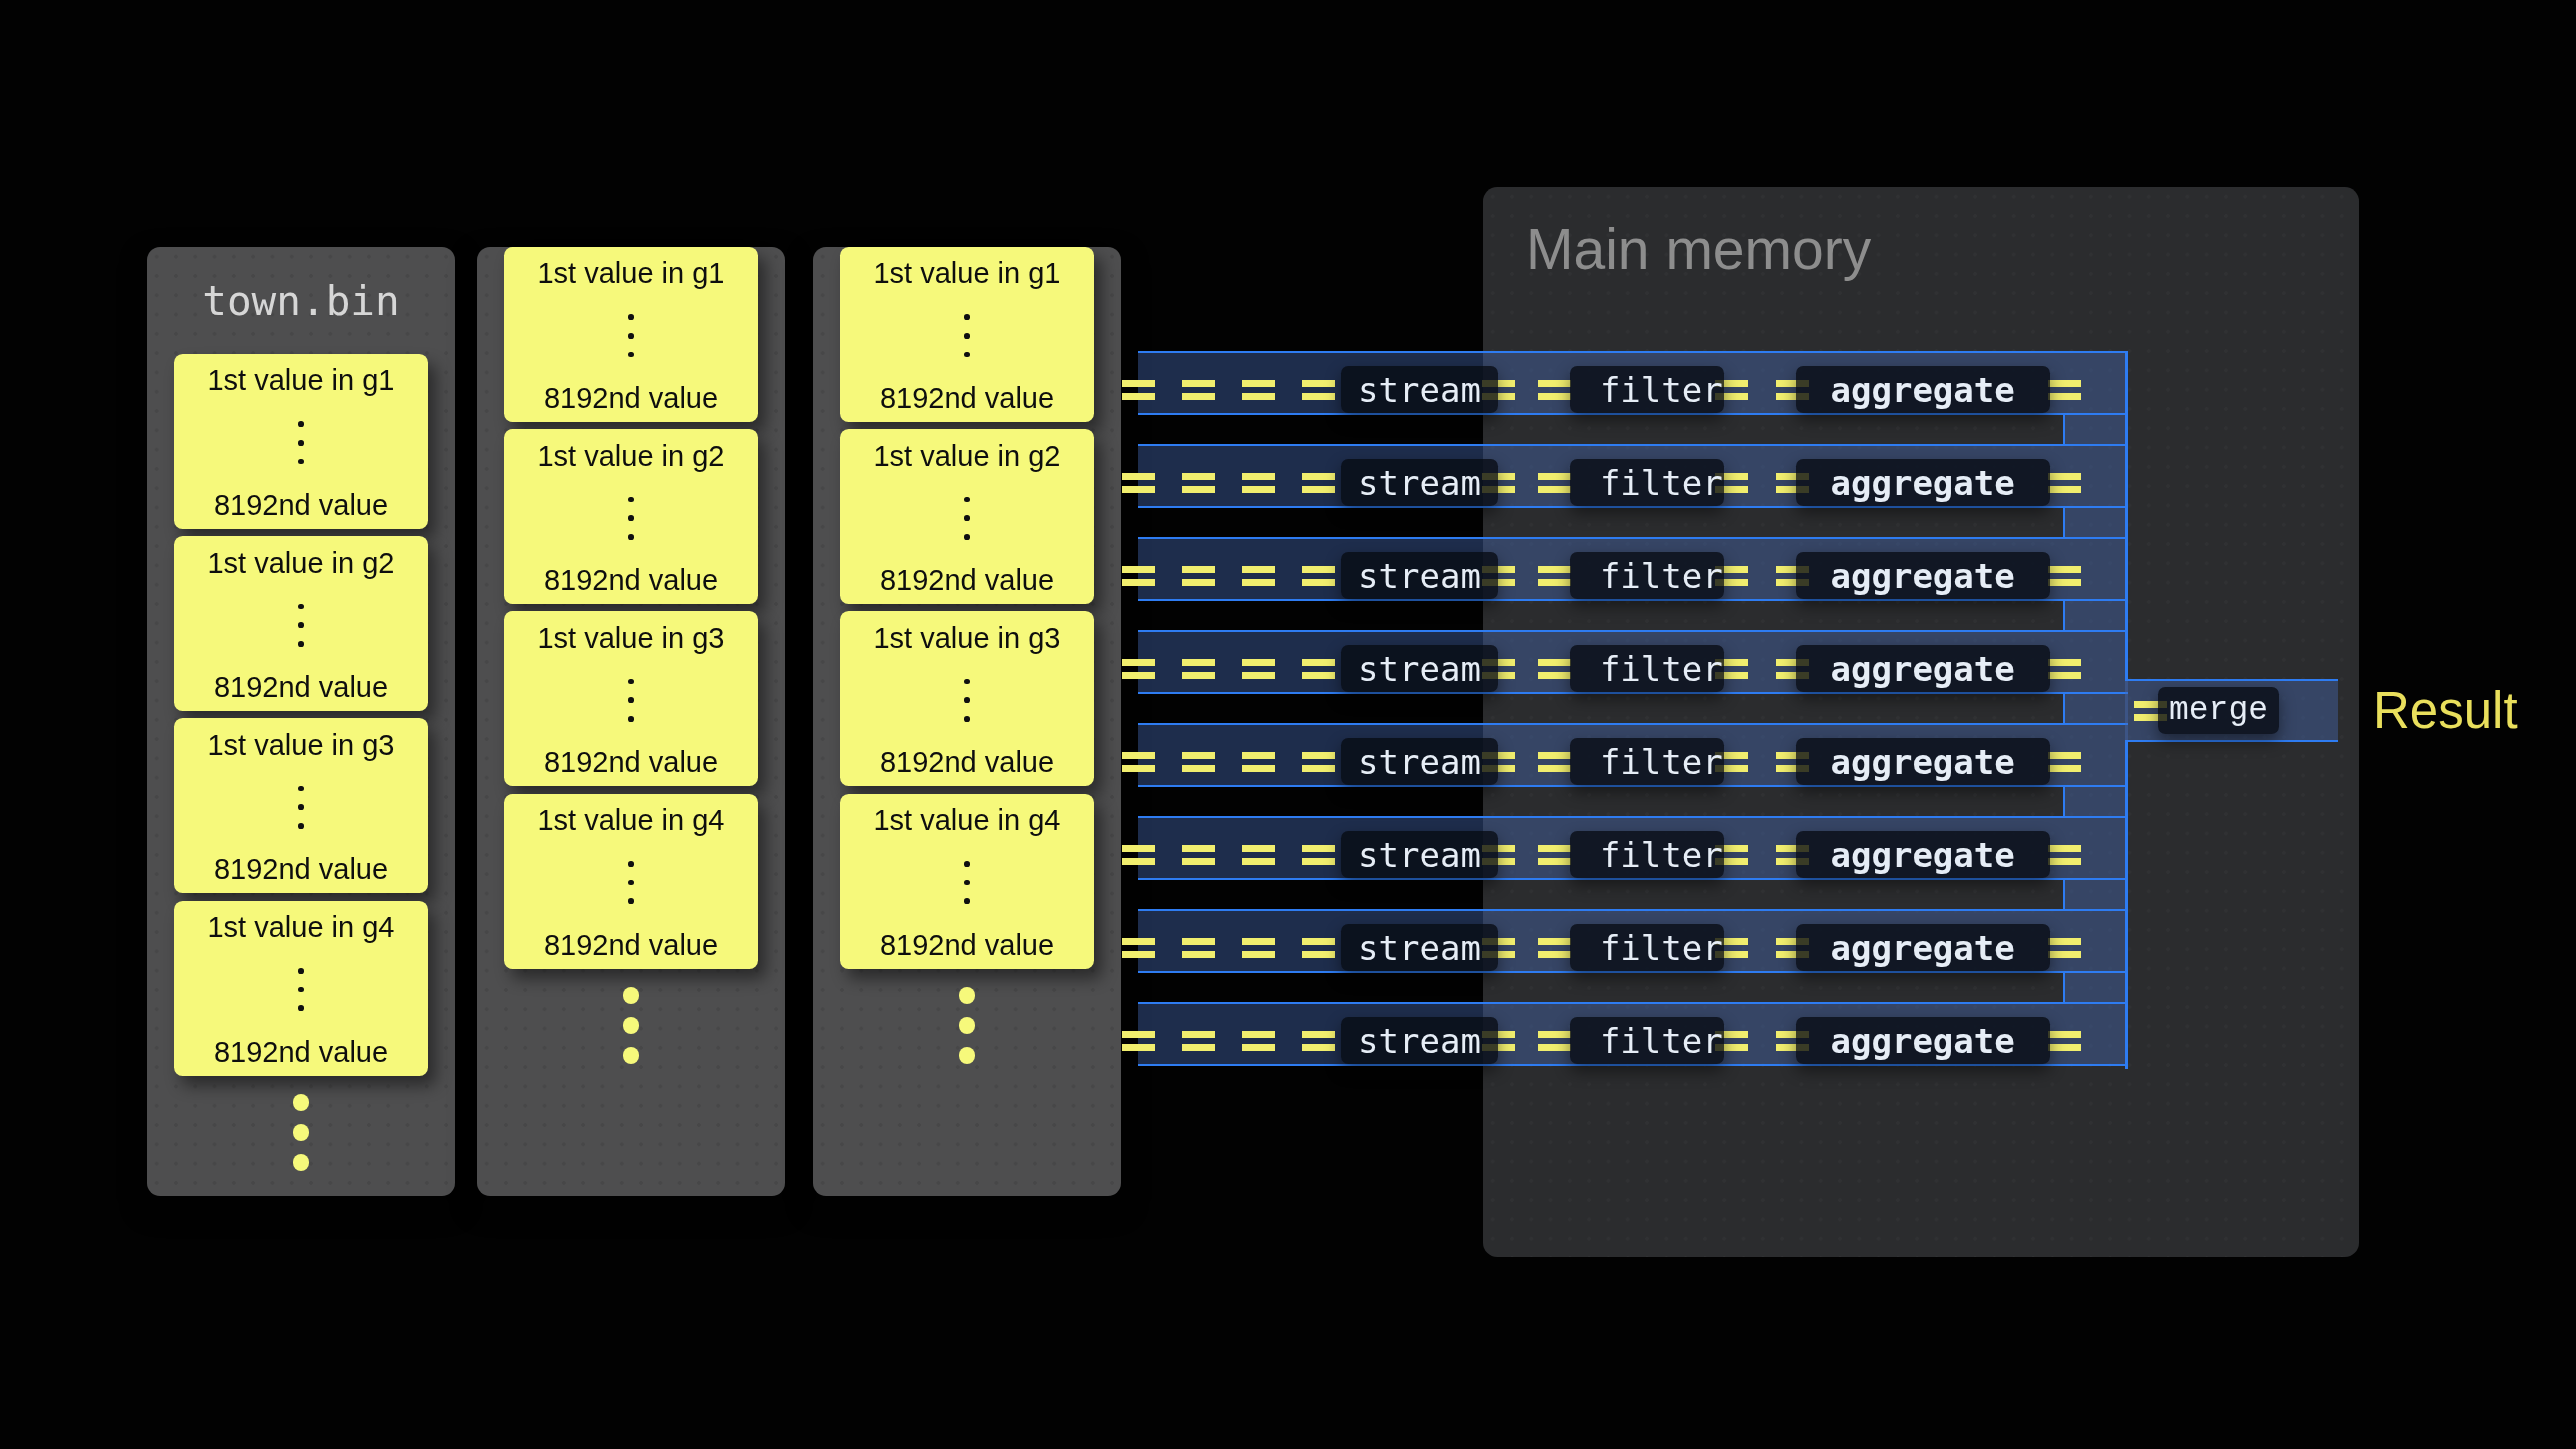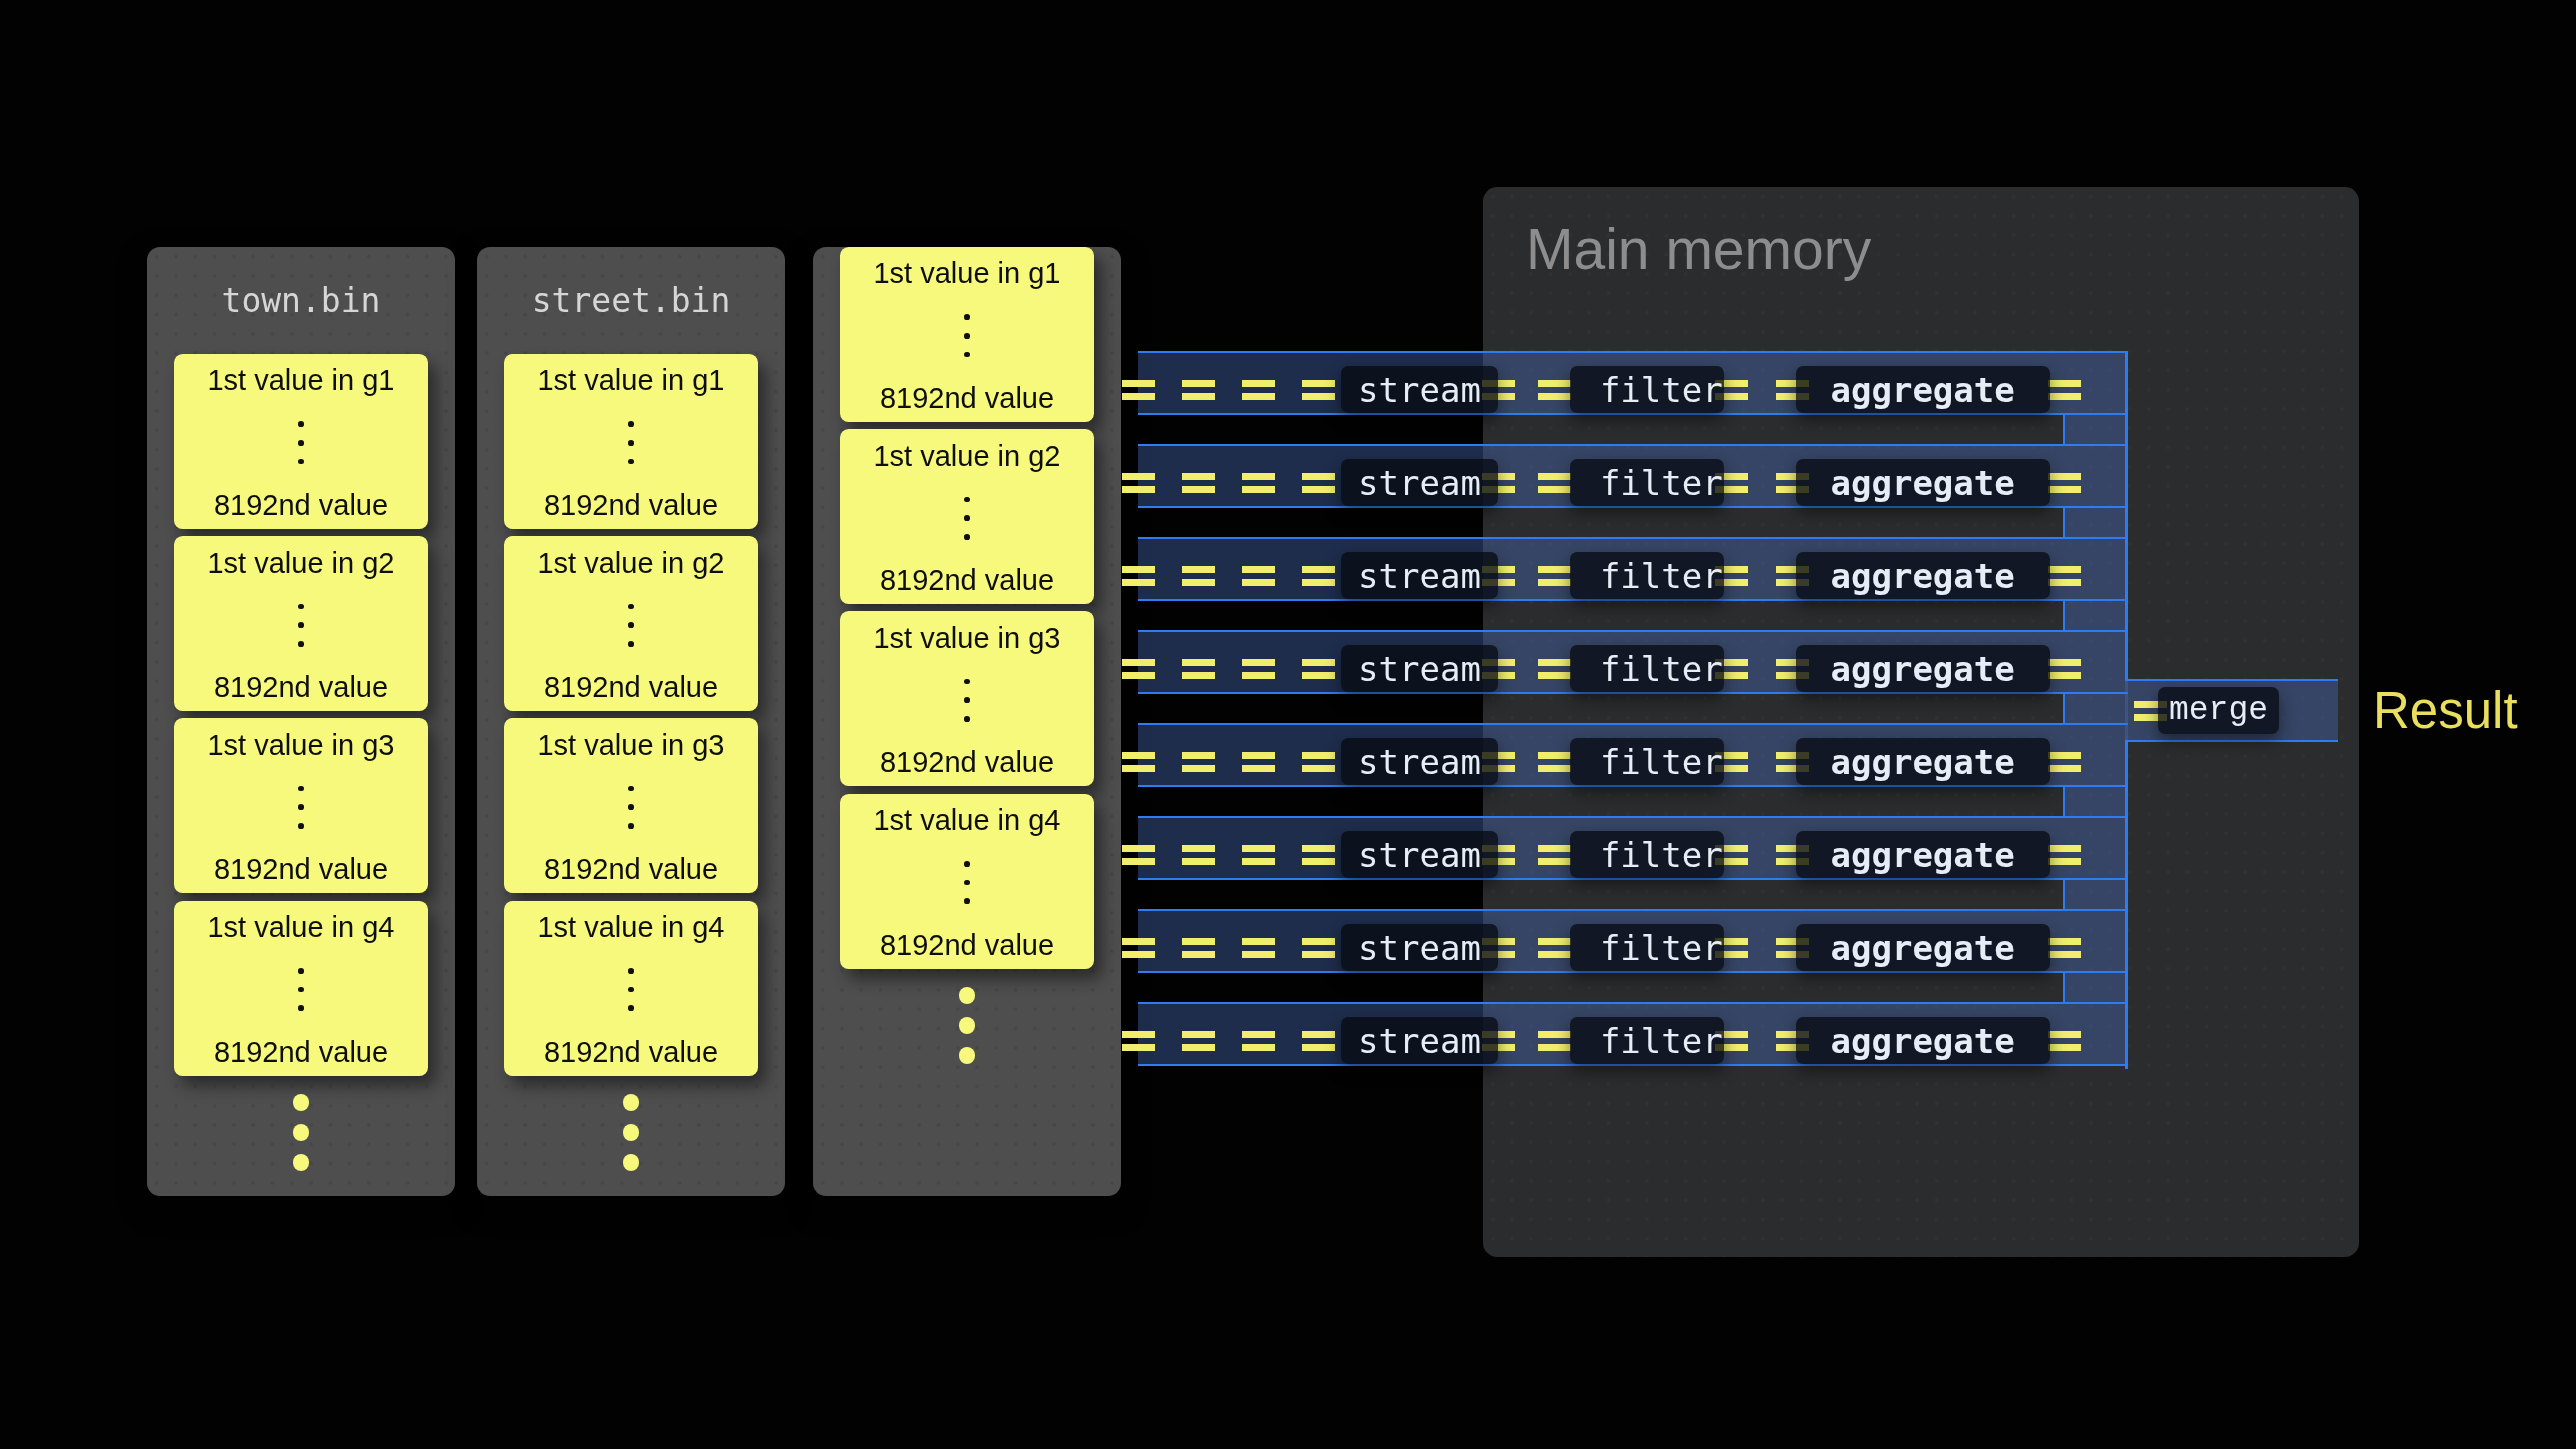--- a/index.html
+++ b/index.html
@@ -6,21 +6,21 @@
   .stage{position:relative;width:2576px;height:1449px;overflow:hidden;
          background:#020202;font-family:"Liberation Sans",sans-serif;
          --blue:#2e7cf2;--dash-yellow:#f1ee6e;--cell-yellow:#f6f97b;--result-yellow:#e9df5c;}
 
   
   .file-col{position:absolute;top:247px;width:308px;height:949px;background:#4e4e4f;
             border-radius:13px;box-shadow:0 11.4px 26px rgba(0,0,0,.55);
             background-image:radial-gradient(rgba(0,0,0,.09) 1.6px,transparent 2.1px);
             background-size:19.3px 19.3px;z-index:2;}
   .file-header{height:107px;display:flex;align-items:center;justify-content:center;
-               color:#d6d6d6;font-family:"DejaVu Sans Mono","Liberation Mono",monospace;font-size:33px;}
+               color:#d6d6d6;font-family:"DejaVu Sans Mono","Liberation Mono",monospace;font-size:41px;}
   .cell{height:175px;margin:0 27px 7.2px;background:var(--cell-yellow);border-radius:8.6px;
         box-shadow:7.2px 10px 15.7px rgba(0,0,0,.45);display:flex;flex-direction:column;
         justify-content:space-between;align-items:center;padding:11.4px 4.3px 8.6px;
         box-sizing:border-box;color:#0e0e0e;font-size:29px;}
   .cell .first,.cell .last{line-height:1.05;white-space:nowrap;}
   .vdots{display:flex;flex-direction:column;gap:13px;}
   .vdots i{width:5.7px;height:5.7px;border-radius:50%;background:#101010;}
   .big-dots{display:flex;flex-direction:column;align-items:center;gap:13.6px;margin-top:18.6px;}
   .big-dots i{width:16.5px;height:16.5px;border-radius:50%;background:var(--cell-yellow);}
 
@@ -121,21 +121,20 @@
   </div>
 </div>
     <div class="big-dots">
       <i></i>
           <i></i>
           <i></i>
     </div>
   </section>
 
   <section class="file-col" style="left: 477px;">
-    <div class="file-header">street.bin</div>
     <div>
   <div class="cell">
     <div class="first">1st value in g1</div>
     <div class="vdots">
               <i></i>
               <i></i>
               <i></i>
             </div>
     <div class="last">8192nd value</div>
   </div>

